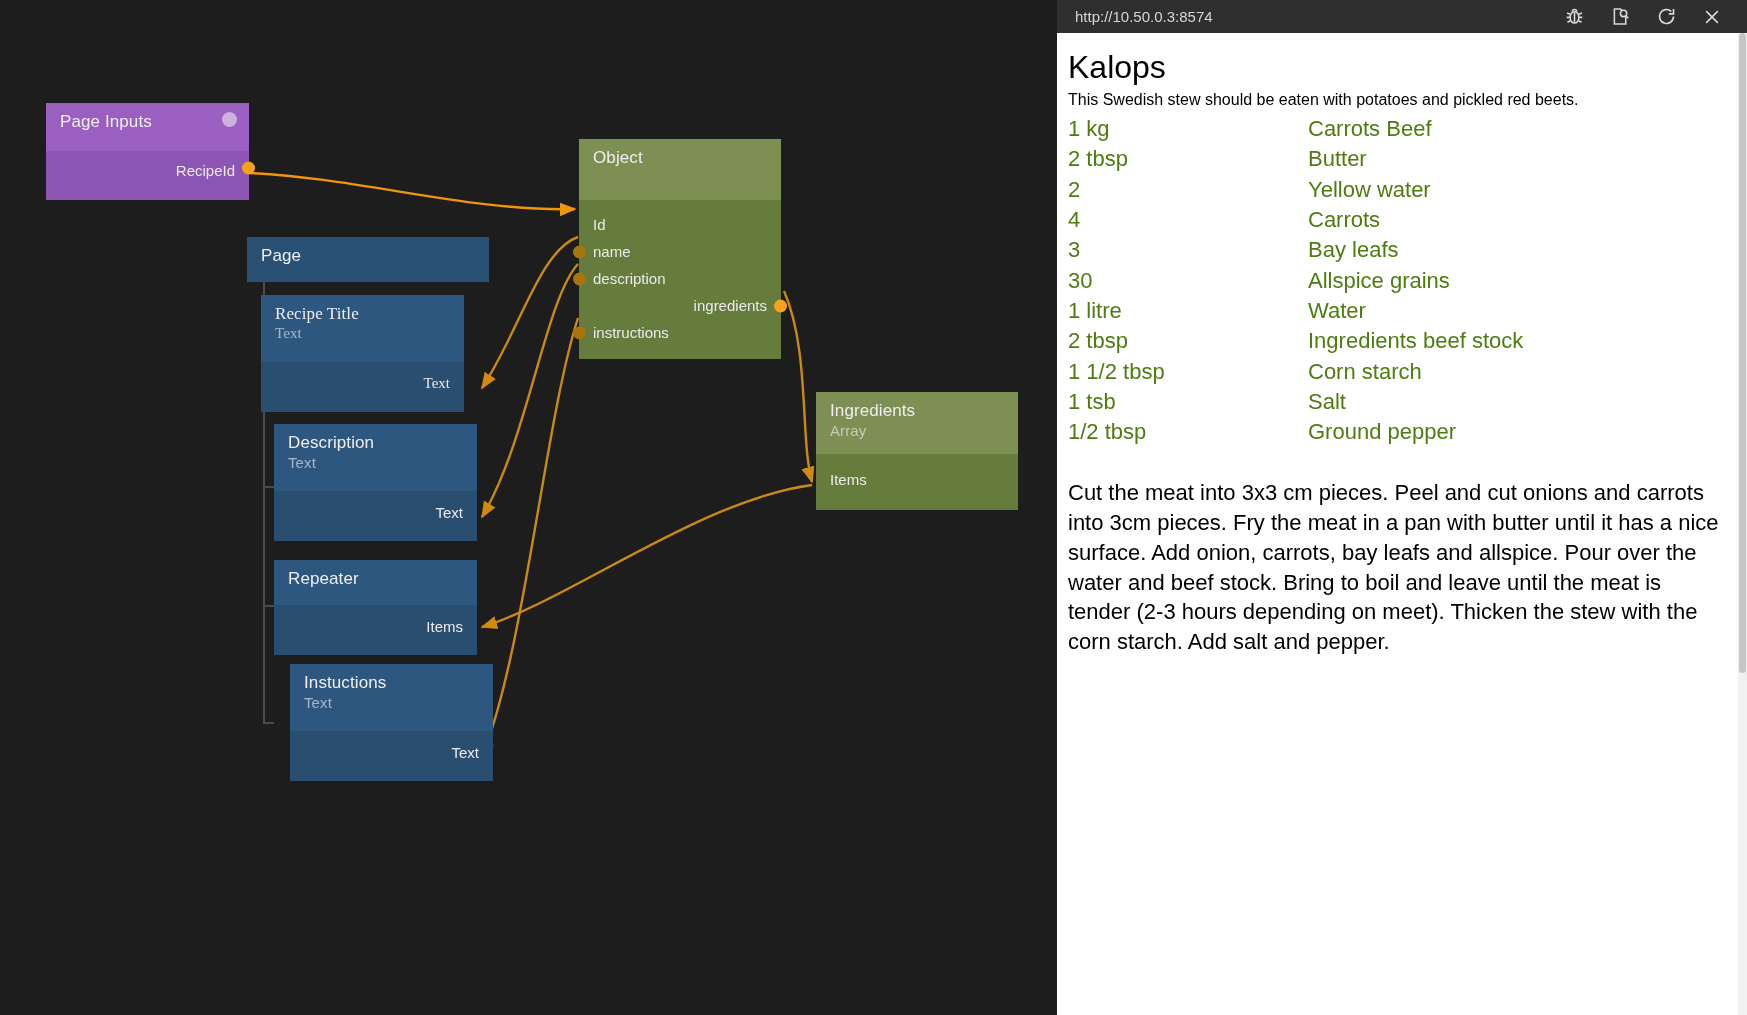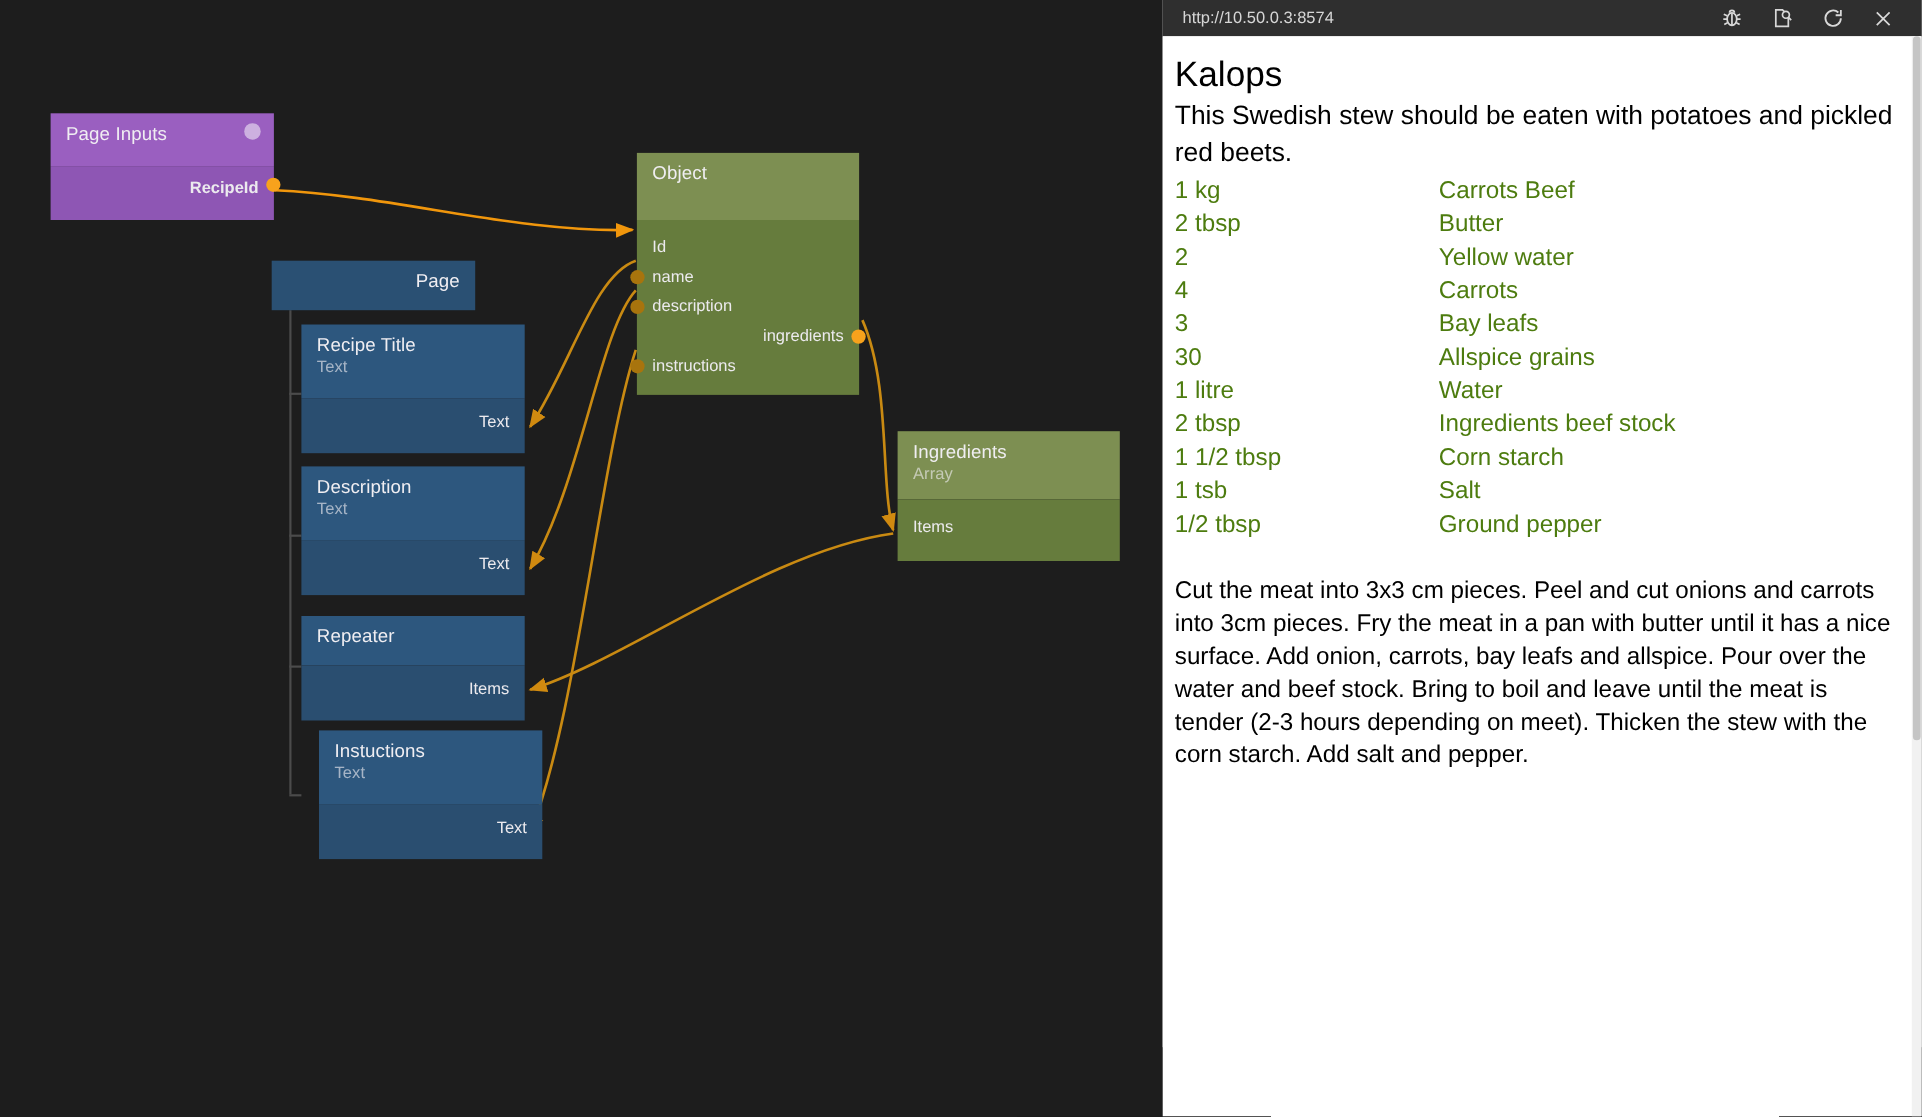--- a/index.html
+++ b/index.html
@@ -51,36 +51,36 @@
     background: #f7a21c;
     top: 50%;
   }
   .dot.left  { left: -6px;  transform: translateY(-50%); }
   .dot.right { right: -6px; transform: translateY(-50%); }
   .dot.dim { background: #a8740d; }
 
   
   #node-page-inputs { left: 46px; top: 103px; width: 203px; }
   #node-page-inputs .node-head { background: #9a5fc0; height: 48px; }
-  #node-page-inputs .node-body { background: #8e56b4; height: 49px; font-weight: bold; }
+  #node-page-inputs .node-body { background: #8e56b4; height: 49px; }
   #node-page-inputs .pin-dot {
     position: absolute; right: 12px; top: 9px;
     width: 15px; height: 15px; border-radius: 50%;
     background: #cdb0e0;
   }
 
   
-  #node-page { left: 247px; top: 237px; width: 185px; text-align: right; }
+  #node-page { left: 247px; top: 237px; width: 242px; }
   #node-page .node-head { background: #2a5073; height: 45px; }
 
   .blue-node { width: 203px; }
   .blue-node .node-head { background: #2d577e; }
   .blue-node .node-body { background: #2a4e70; }
 
-  #node-recipe-title { left: 274px; top: 295px; }
+  #node-recipe-title { left: 261px; top: 295px; font-family: Liberation Serif, serif; }
   #node-recipe-title .node-head { height: 67px; }
   #node-recipe-title .node-body { height: 50px; }
 
   #node-description { left: 274px; top: 424px; }
   #node-description .node-head { height: 67px; }
   #node-description .node-body { height: 50px; }
 
   #node-repeater { left: 274px; top: 560px; }
   #node-repeater .node-head { height: 45px; }
   #node-repeater .node-body { height: 50px; }
@@ -144,21 +144,21 @@
     background: #fff;
     position: relative;
   }
   #recipe-title {
     font-size: 32px;
     color: #000;
     font-weight: normal;
     line-height: 1.18;
   }
   #recipe-desc {
-    font-size: 24px;
+    font-size: 16px;
     color: #000;
     line-height: 1.38;
     margin-top: 2px;
   }
   #ingredients-table {
     width: 100%;
     border-collapse: collapse;
     margin-top: 3px;
   }
   #ingredients-table td {

